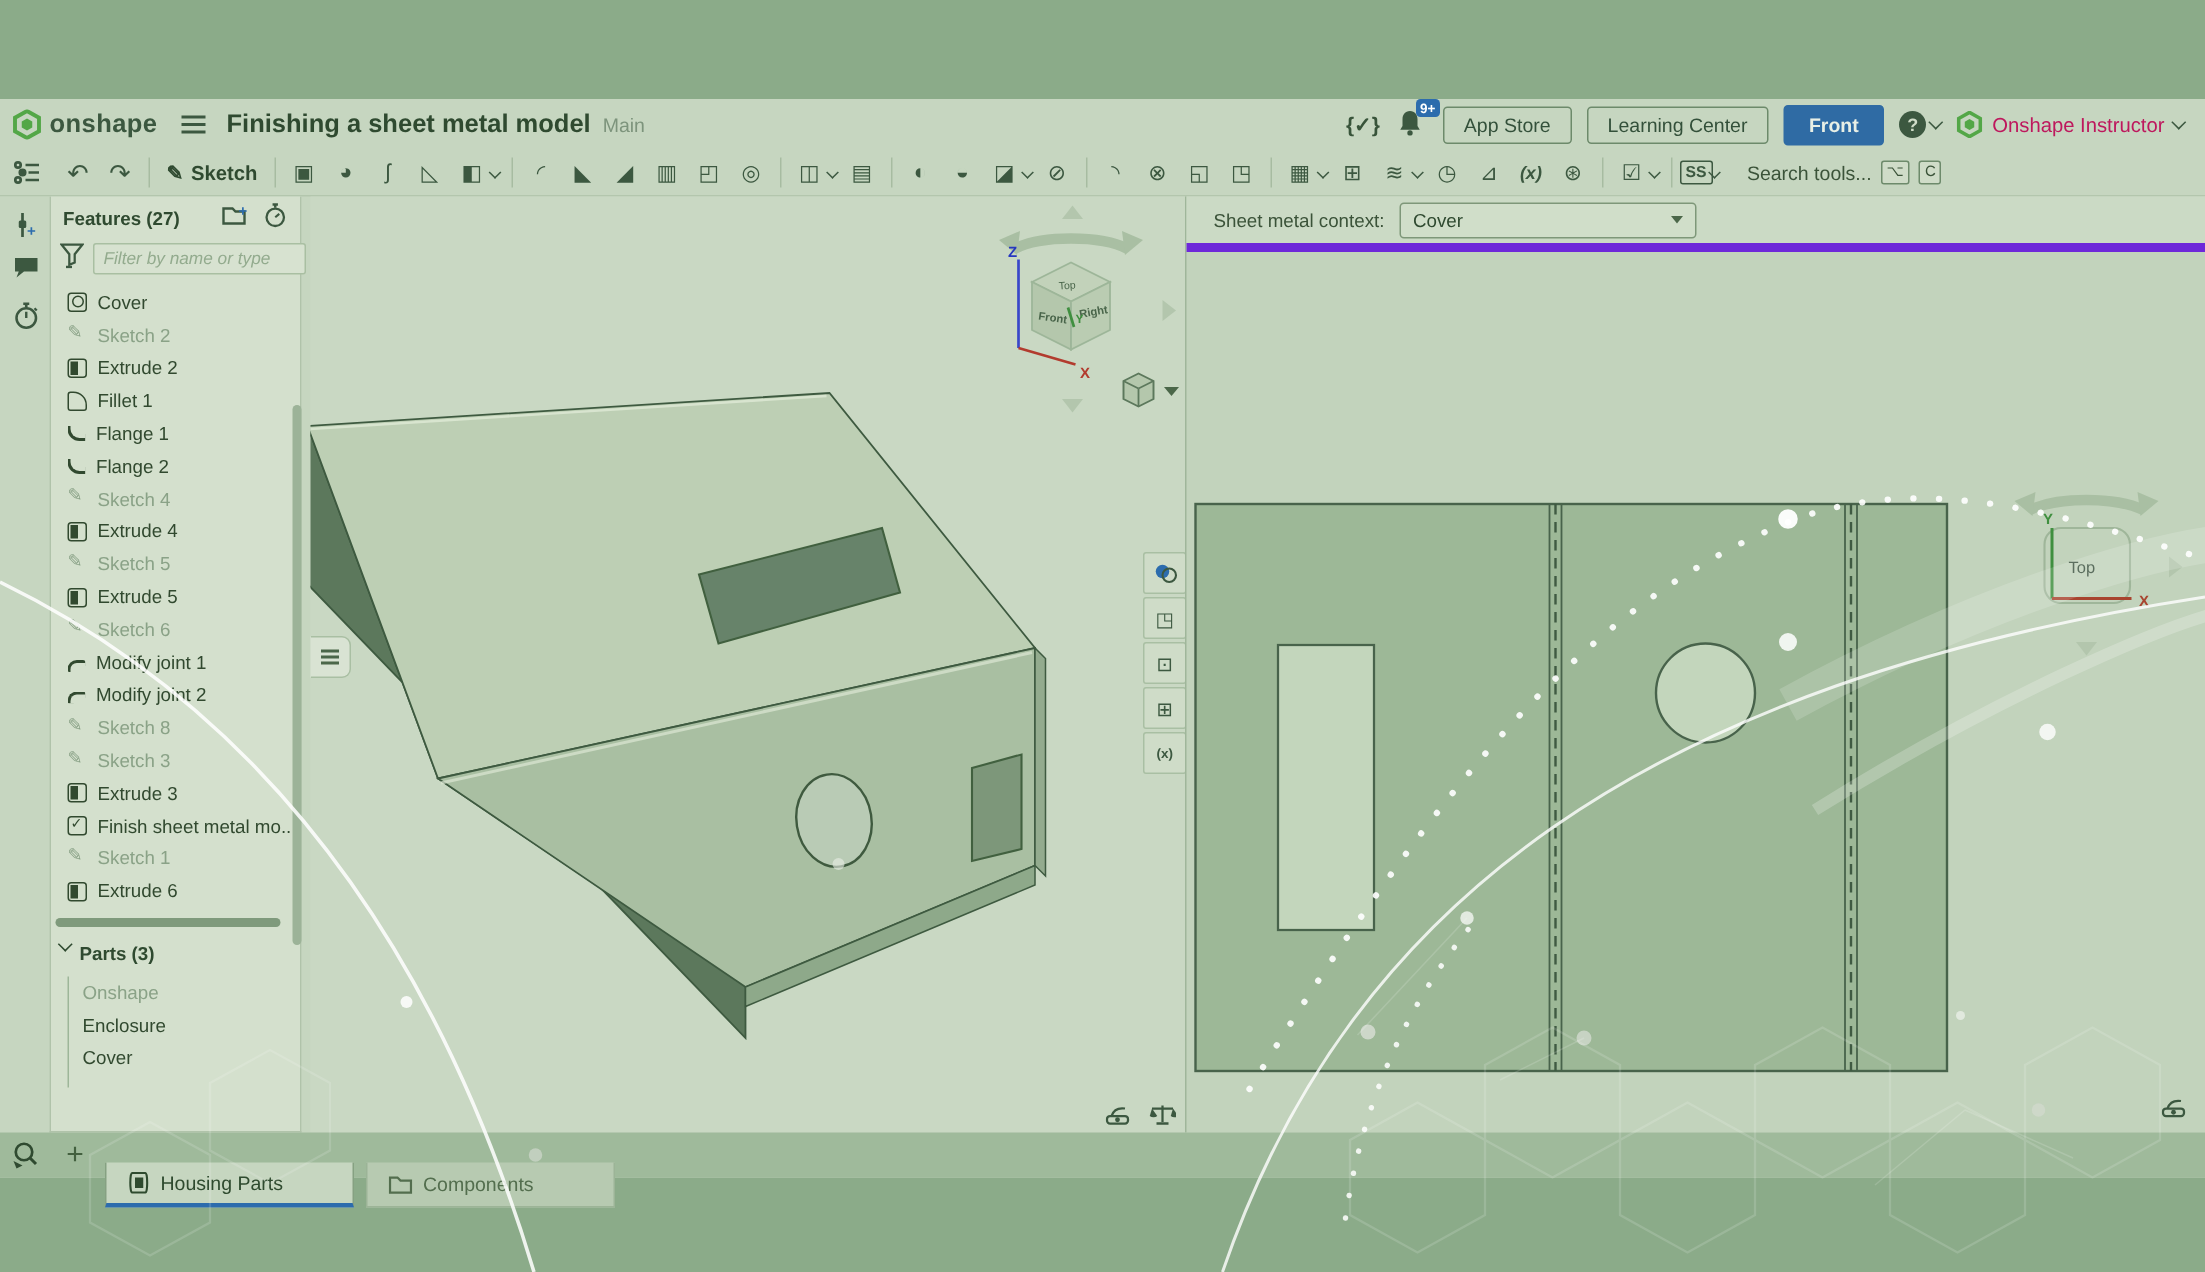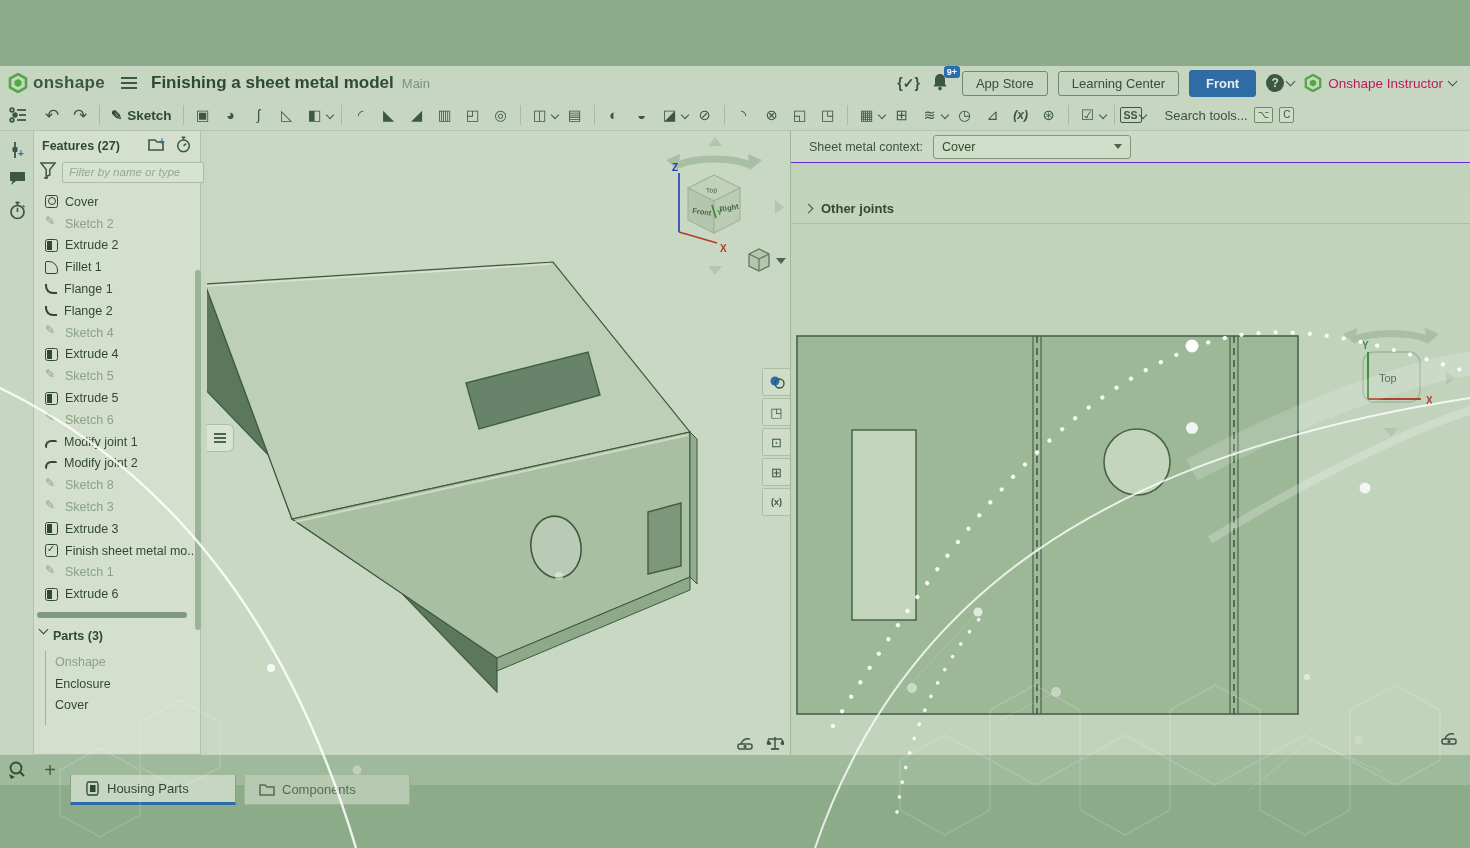--- a/index.html
+++ b/index.html
@@ -75,21 +75,21 @@
   .vp-left{left:207px;top:131px;width:583px;height:624px;background:#c9d8c3;}
   .collapse-handle{position:absolute;left:0;top:293px;width:26px;height:26px;background:#d9e3d3;border:1px solid #a9bfa3;border-left:none;border-radius:0 6px 6px 0;display:flex;align-items:center;justify-content:center;}
   .mini-lines{width:12px;height:2px;background:#4b6749;box-shadow:0 4px 0 #4b6749,0 -4px 0 #4b6749;}
   .vp-bicon{position:absolute;width:24px;height:18px;display:flex;align-items:center;justify-content:center;}
 
   .mid-stack{left:762px;top:368px;width:28px;}
   .mbtn{width:27px;height:26px;background:#cfdcc8;border:1px solid #a9bfa3;margin-bottom:2px;display:flex;align-items:center;justify-content:center;font-size:13px;color:#3c5840;border-radius:2px;}
   .mbtn .sm{font-size:9px;font-weight:bold;}
 
   .rpanel{left:790px;top:131px;width:680px;height:624px;background:#c2d3bc;border-left:1px solid #9fb69a;}
-  .ctx-row{position:absolute;left:0;top:0;width:100%;height:31px;background:#cbdac5;border-bottom:1px solid #6d28d9;display:flex;align-items:center;}
+  .ctx-row{position:absolute;left:0;top:0;width:100%;height:31px;background:#cbdac5;border-bottom:6px solid #6d28d9;display:flex;align-items:center;}
   .ctx-label{font-size:12.5px;color:#3b5339;margin-left:18px;}
   .dropdown{margin-left:10px;width:180px;height:22px;background:#d0dec9;border:1px solid #7e9779;border-radius:3px;display:flex;align-items:center;padding:0 8px;font-size:12.5px;color:#2f4a30;}
   .dd-caret{margin-left:auto;width:0;height:0;border-left:4.5px solid transparent;border-right:4.5px solid transparent;border-top:5.5px solid #4b6749;}
   .sect-row{position:absolute;left:0;width:100%;height:31px;display:flex;align-items:center;gap:9px;padding-left:14px;box-sizing:border-box;font-size:13px;font-weight:bold;color:#2f4a30;border-bottom:1px solid #adc0a6;}
   .sect-chev{width:6px;height:6px;border-right:1.7px solid #3b5339;border-bottom:1.7px solid #3b5339;transform:rotate(-45deg);}
   .row-bends{top:31px;background:#bccdb5;}
   .row-joints{top:62px;background:#c3d4bd;}
 
   .tabbar{left:0;top:755px;width:1470px;height:30px;background:#9fba9b;display:flex;align-items:center;}
   .tb-search{width:26px;height:26px;margin-left:4px;display:flex;align-items:center;justify-content:center;}
@@ -448,24 +448,20 @@
       </div>
   </div>
 
   <div class="abs rpanel">
     <div class="ctx-row">
       <span class="ctx-label">Sheet metal context:</span>
       <div class="dropdown">
         <span>Cover</span>
         <span class="dd-caret"></span>
       </div>
-    </div>
-    <div class="sect-row row-joints">
-      <span class="sect-chev"></span>
-      <span>Other joints</span>
     </div>
 
     <svg style="position:absolute;left:0;top:93px" width="680" height="531" viewBox="790 224 680 531">
       <g>
         <rect x="796" y="336" width="501" height="378" fill="#9db897" stroke="#48634b" stroke-width="1.6"></rect>
         <line x1="1032" y1="336" x2="1032" y2="714" stroke="#48634b" stroke-width="1.2"></line>
         <line x1="1040" y1="336" x2="1040" y2="714" stroke="#48634b" stroke-width="1.2"></line>
         <line x1="1036" y1="336" x2="1036" y2="714" stroke="#3f5a42" stroke-width="1.6" stroke-dasharray="7 5"></line>
         <line x1="1229" y1="336" x2="1229" y2="714" stroke="#48634b" stroke-width="1.2"></line>
         <line x1="1237" y1="336" x2="1237" y2="714" stroke="#48634b" stroke-width="1.2"></line>

